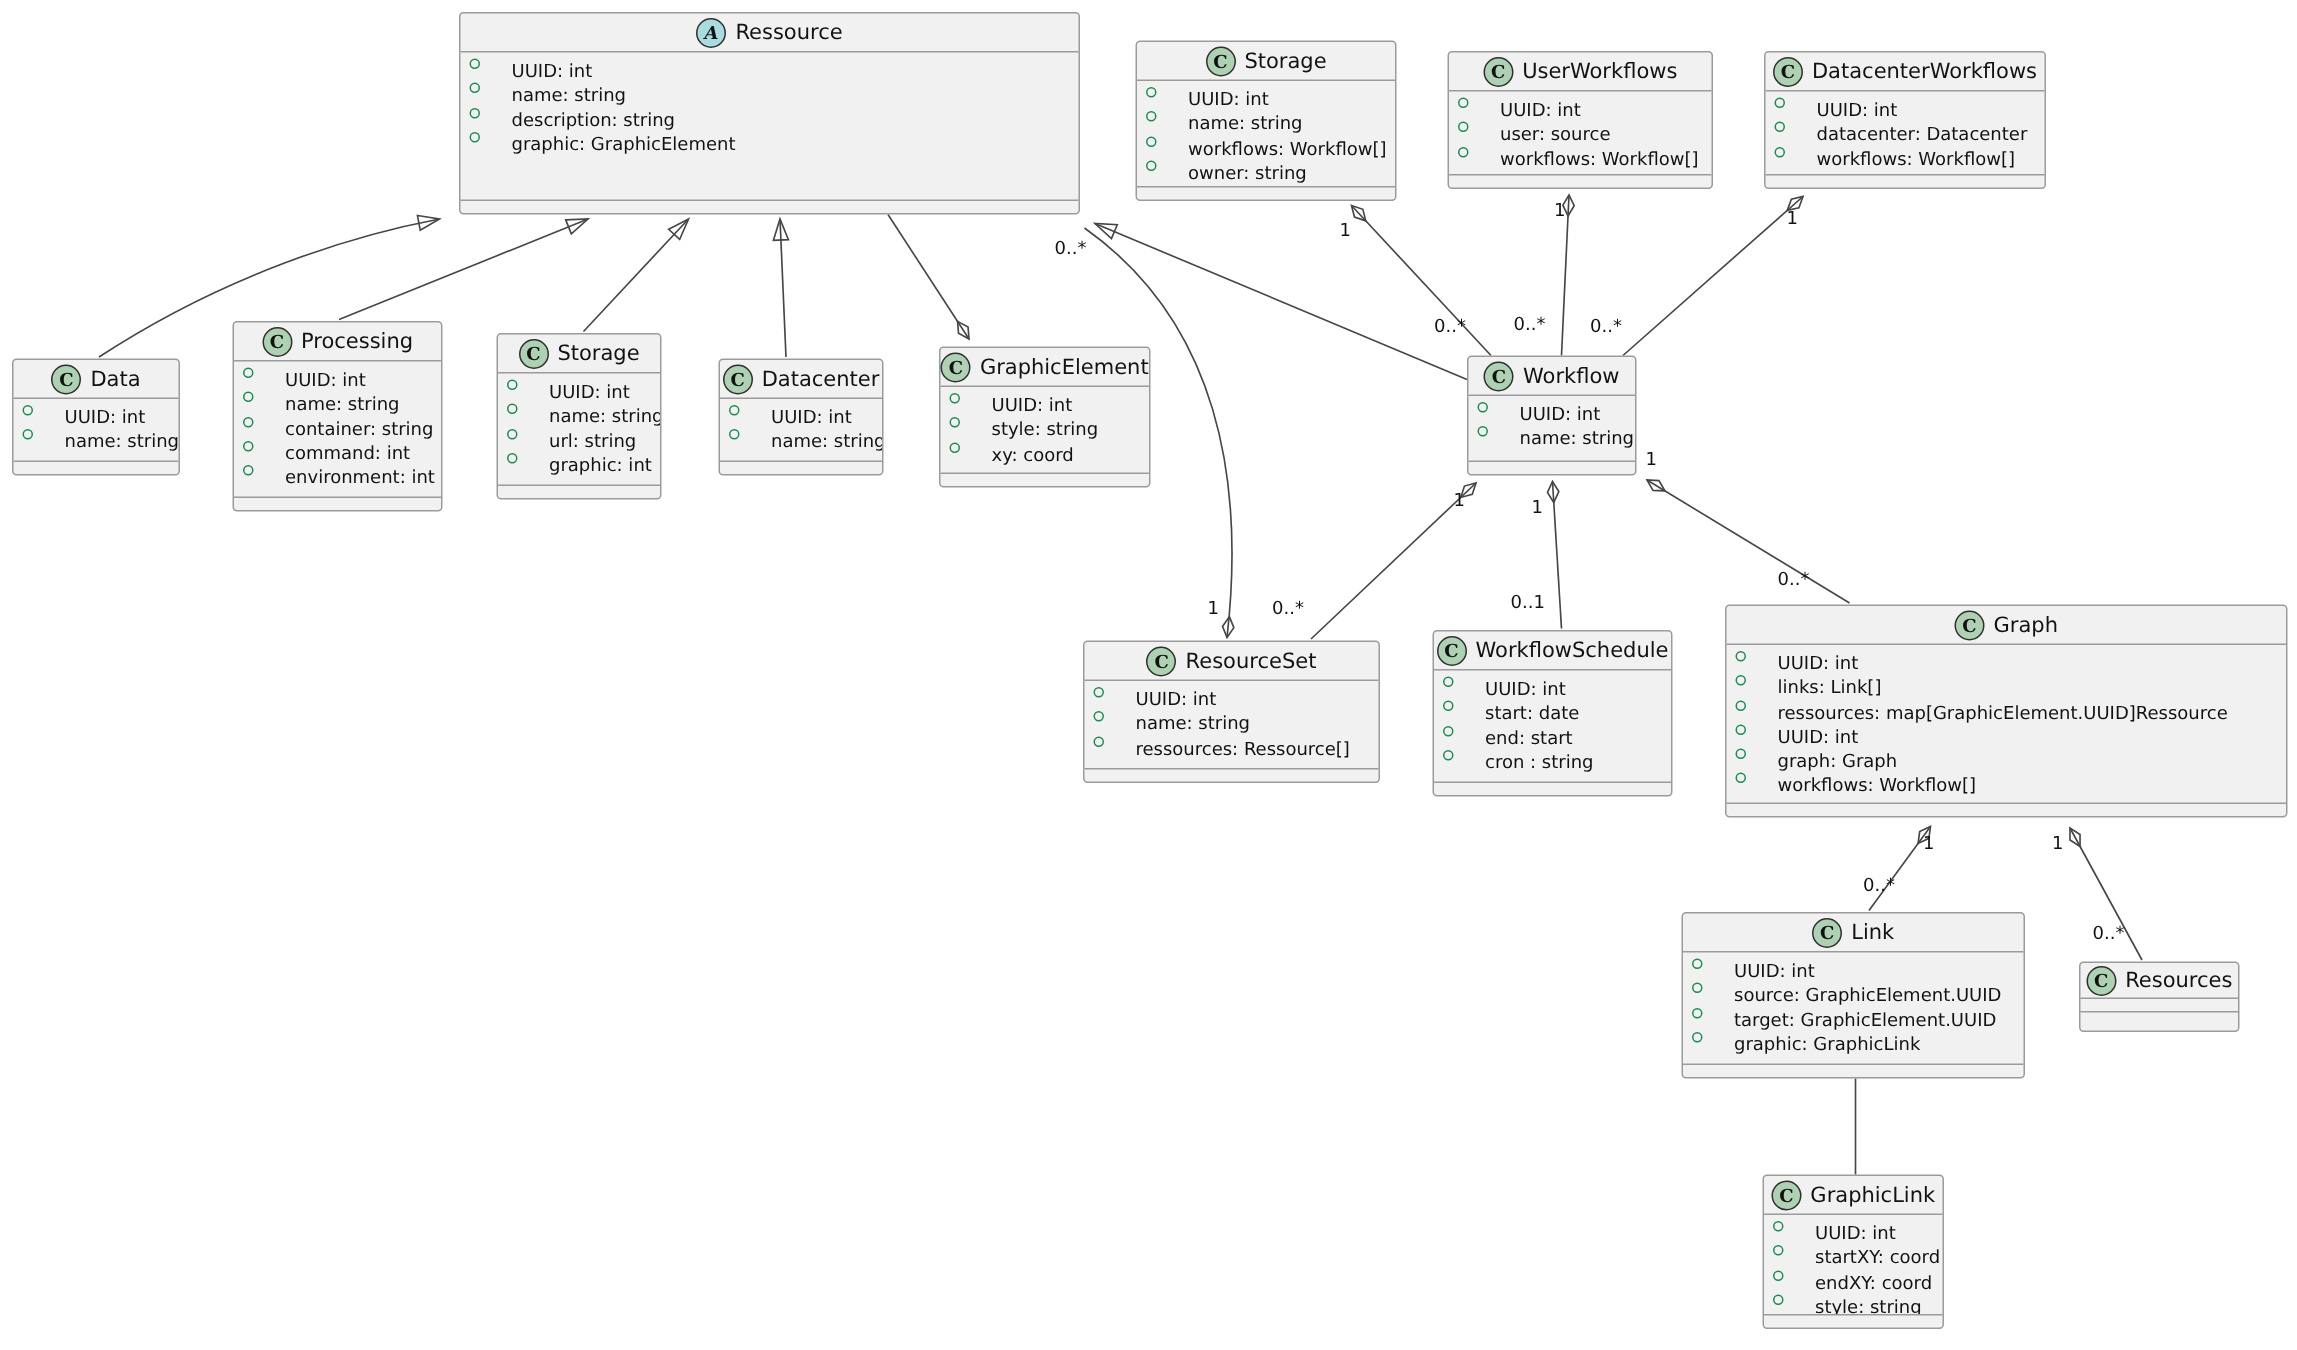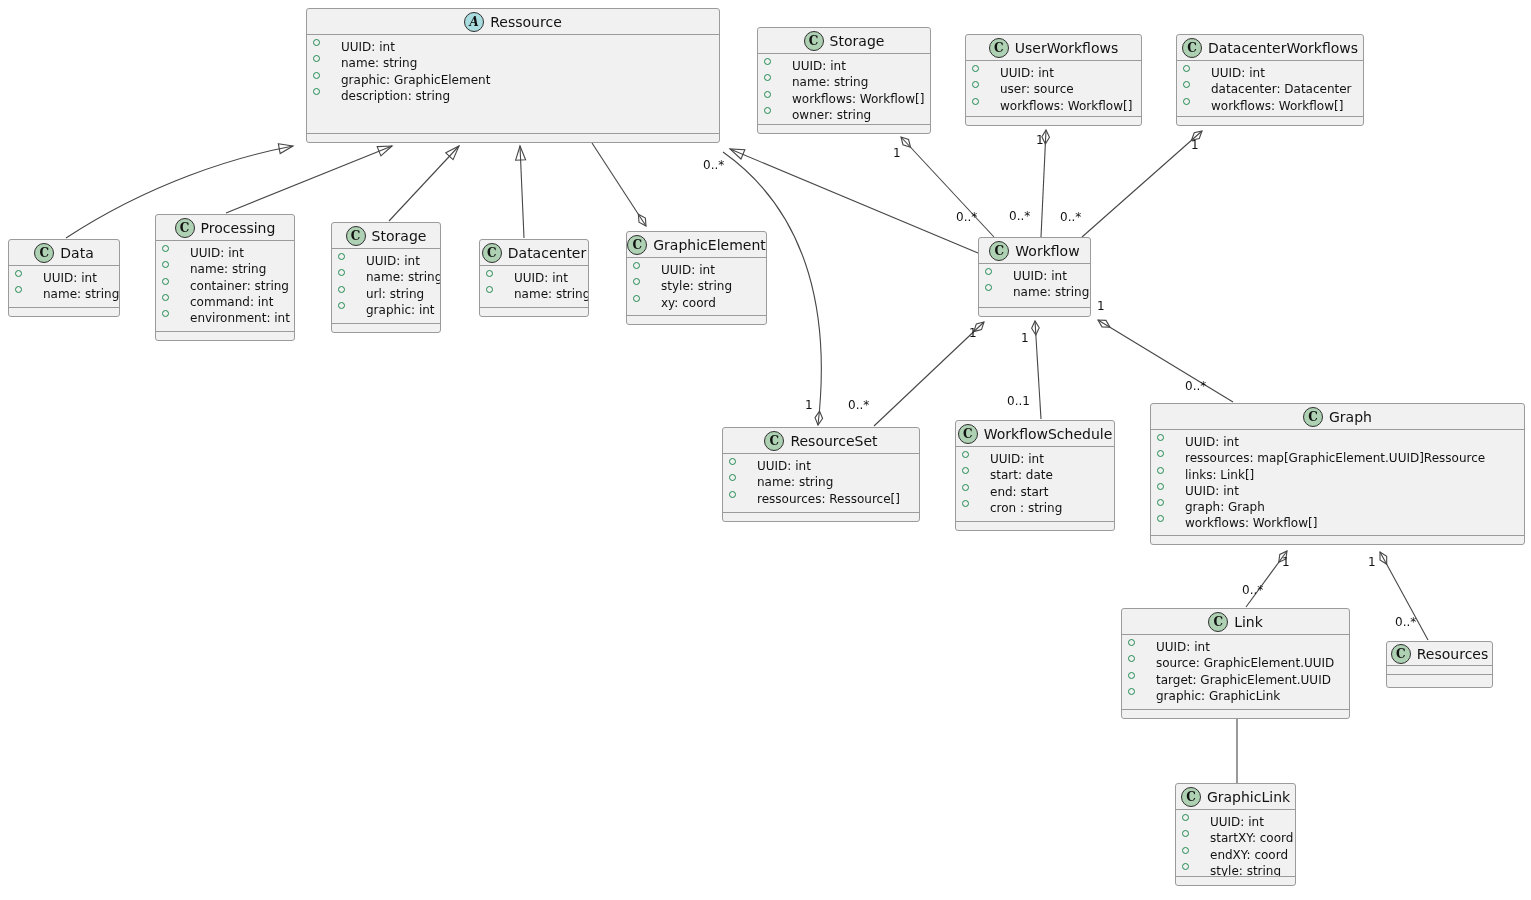--- a/index.html
+++ b/index.html
@@ -67,26 +67,26 @@
         <div class="attr">
           <span class="dot"></span>
           <span>UUID: int</span>
         </div>
         <div class="attr">
           <span class="dot"></span>
           <span>name: string</span>
         </div>
         <div class="attr">
           <span class="dot"></span>
+          <span>description: string</span>
+        </div>
+        <div class="attr">
+          <span class="dot"></span>
           <span>graphic: GraphicElement</span>
         </div>
-        <div class="attr">
-          <span class="dot"></span>
-          <span>description: string</span>
-        </div>
       </div>
     <div class="strip"></div>
   </div>
 
   <div class="uml-class" style="left:757px;top:27px;width:174px;height:107px;">
     <div class="cls-header">
       <span class="badge">C</span>
       <span class="cls-name">Storage</span>
     </div>
     <div class="attrs">
@@ -339,25 +339,25 @@
       <span class="badge">C</span>
       <span class="cls-name">Graph</span>
     </div>
     <div class="attrs">
         <div class="attr">
           <span class="dot"></span>
           <span>UUID: int</span>
         </div>
         <div class="attr">
           <span class="dot"></span>
+          <span>links: Link[]</span>
+        </div>
+        <div class="attr">
+          <span class="dot"></span>
           <span>ressources: map[GraphicElement.UUID]Ressource</span>
-        </div>
-        <div class="attr">
-          <span class="dot"></span>
-          <span>links: Link[]</span>
         </div>
         <div class="attr">
           <span class="dot"></span>
           <span>UUID: int</span>
         </div>
         <div class="attr">
           <span class="dot"></span>
           <span>graph: Graph</span>
         </div>
         <div class="attr">

